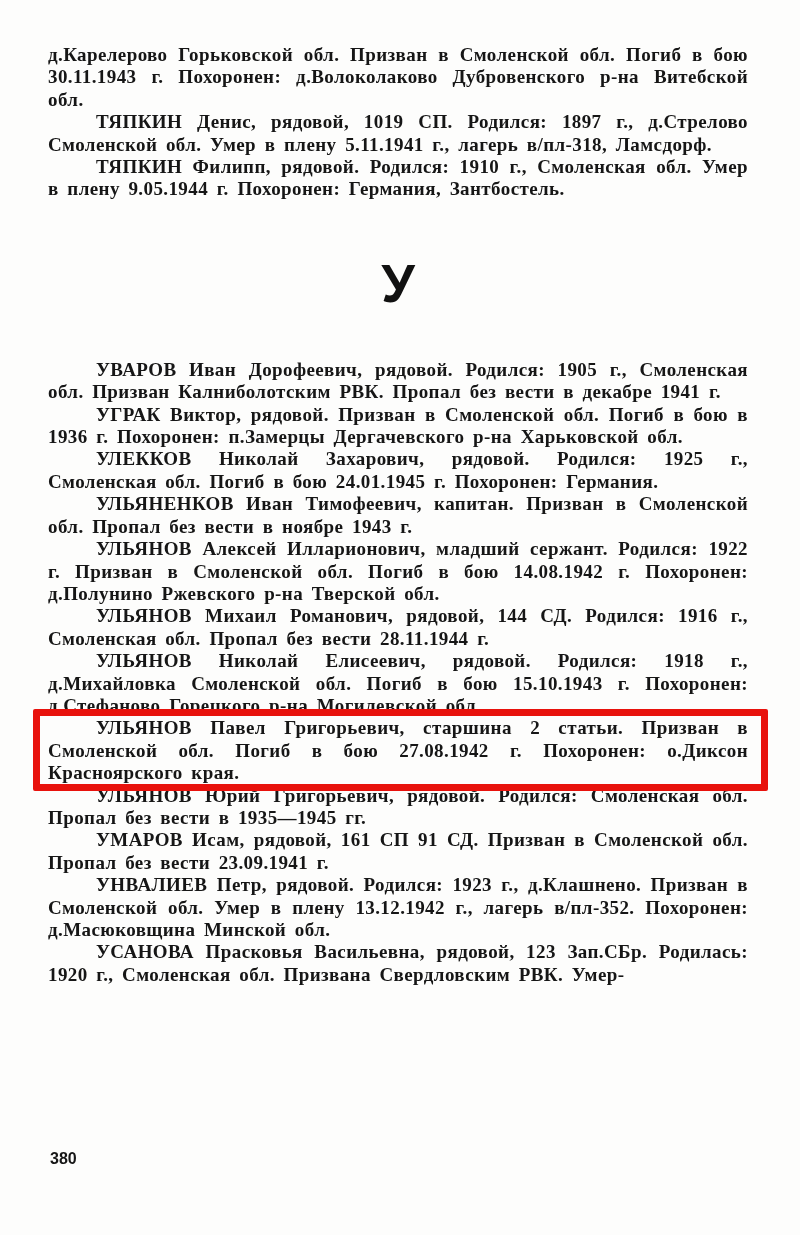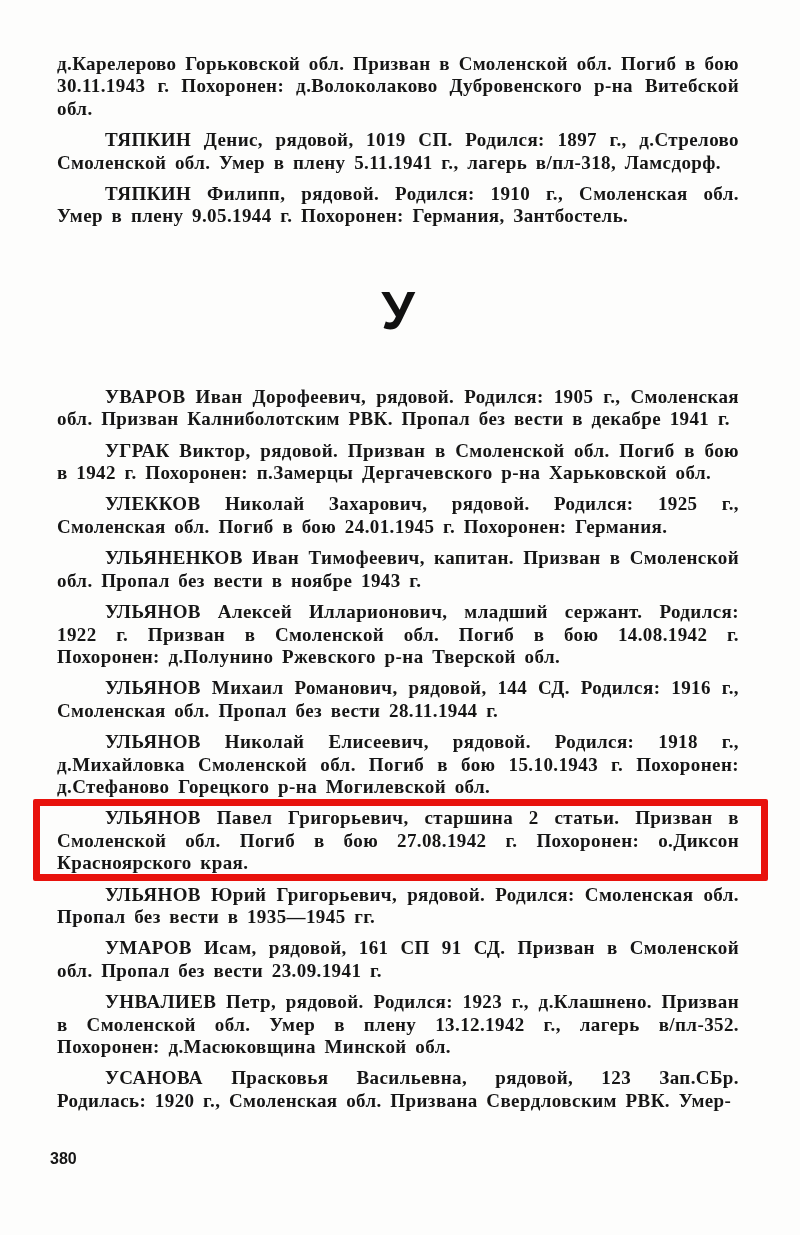--- a/index.html
+++ b/index.html
@@ -12,21 +12,21 @@
     font-family: "Liberation Serif", "DejaVu Serif", serif;
     color: #161616;
   }
   .text-column {
     position: absolute;
     top: 44px;
     left: 48px;
     width: 700px;
   }
   .entry {
-    margin: 9px;
+    margin: 0;
     font-size: 19px;
     line-height: 22.4px;
     font-weight: 700;
     letter-spacing: 0.4px;
     word-spacing: 3.5px;
     text-align: justify;
     text-indent: 48px;
   }
   .entry.cont { text-indent: 0; }
   .section-letter {
@@ -67,21 +67,21 @@
 <div class="page">
   <div class="text-column">
 
     <p class="entry cont">д.Карелерово Горьковской обл. Призван в Смоленской обл. Погиб в бою 30.11.1943 г. Похоронен: д.Волоколаково Дубровенского р-на Витебской обл.</p>
     <p class="entry">ТЯПКИН Денис, рядовой, 1019 СП. Родился: 1897 г., д.Стрелово Смоленской обл. Умер в плену 5.11.1941 г., лагерь в/пл-318, Ламсдорф.</p>
     <p class="entry">ТЯПКИН Филипп, рядовой. Родился: 1910 г., Смоленская обл. Умер в плену 9.05.1944 г. Похоронен: Германия, Зантбостель.</p>
 
     <h1 class="section-letter">У</h1>
 
     <p class="entry">УВАРОВ Иван Дорофеевич, рядовой. Родился: 1905 г., Смоленская обл. Призван Калниболотским РВК. Пропал без вести в декабре 1941 г.</p>
-    <p class="entry">УГРАК Виктор, рядовой. Призван в Смоленской обл. Погиб в бою в 1942 г. Похоронен: п.Замерцы Дергачевского р-на Харьковской обл.</p>
+    <p class="entry">УГРАК Виктор, рядовой. Призван в Смоленской обл. Погиб в бою в 1936 г. Похоронен: п.Замерцы Дергачевского р-на Харьковской обл.</p>
     <p class="entry">УЛЕККОВ Николай Захарович, рядовой. Родился: 1925 г., Смоленская обл. Погиб в бою 24.01.1945 г. Похоронен: Германия.</p>
     <p class="entry">УЛЬЯНЕНКОВ Иван Тимофеевич, капитан. Призван в Смоленской обл. Пропал без вести в ноябре 1943 г.</p>
     <p class="entry">УЛЬЯНОВ Алексей Илларионович, младший сержант. Родился: 1922 г. Призван в Смоленской обл. Погиб в бою 14.08.1942 г. Похоронен: д.Полунино Ржевского р-на Тверской обл.</p>
     <p class="entry">УЛЬЯНОВ Михаил Романович, рядовой, 144 СД. Родился: 1916 г., Смоленская обл. Пропал без вести 28.11.1944 г.</p>
     <p class="entry">УЛЬЯНОВ Николай Елисеевич, рядовой. Родился: 1918 г., д.Михайловка Смоленской обл. Погиб в бою 15.10.1943 г. Похоронен: д.Стефаново Горецкого р-на Могилевской обл.</p>
 
     <div class="hl-wrap">
       <p class="entry">УЛЬЯНОВ Павел Григорьевич, старшина 2 статьи. Призван в Смоленской обл. Погиб в бою 27.08.1942 г. Похоронен: о.Диксон Красноярского края.</p>
       <div class="highlight-box" style="border-color: rgb(232, 18, 13);"></div>
     </div>

